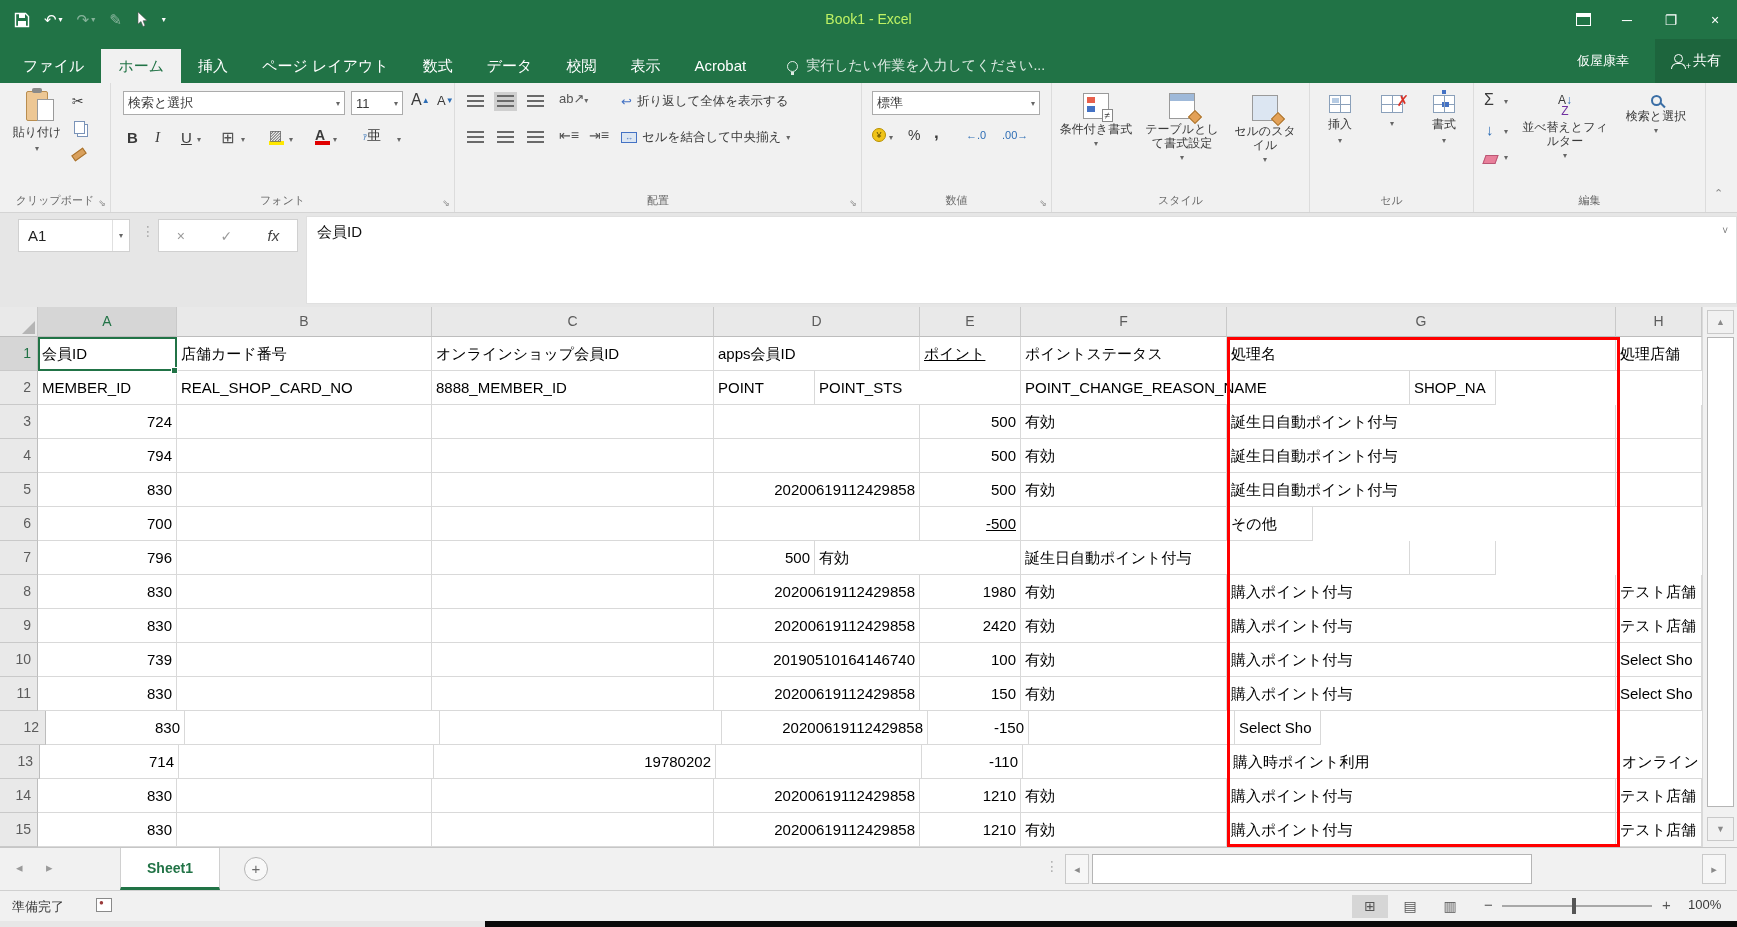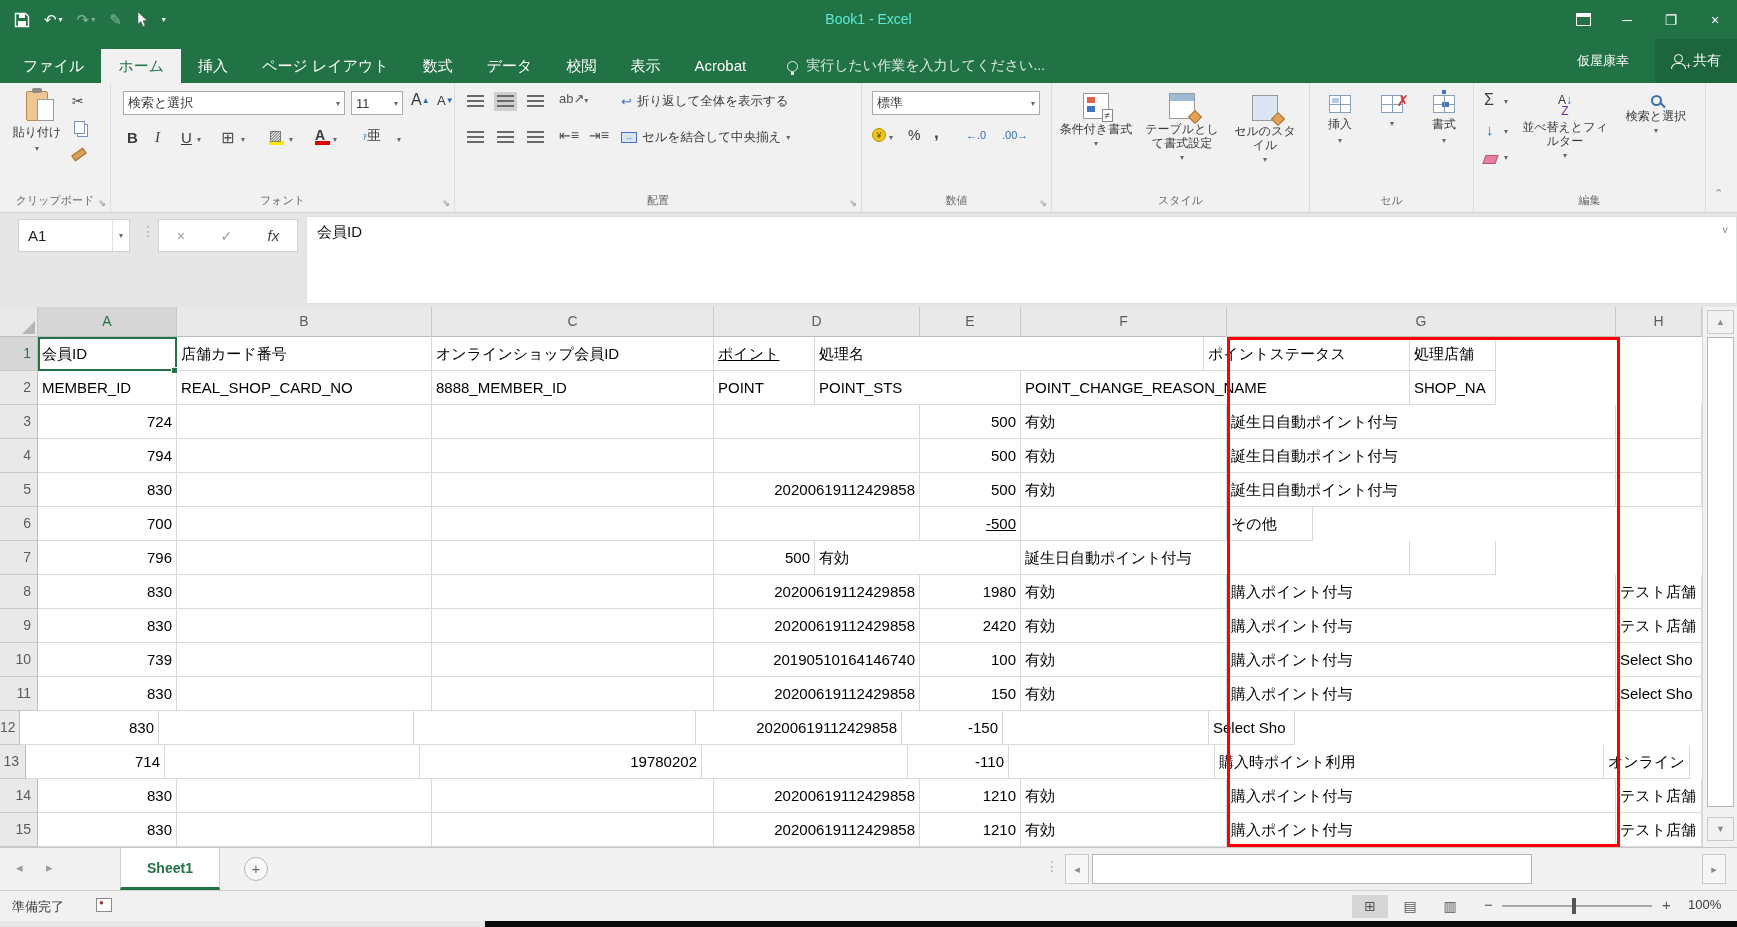--- a/index.html
+++ b/index.html
@@ -6,21 +6,21 @@
   *{box-sizing:border-box;font-family:"Liberation Sans","DejaVu Sans",sans-serif;}
   .app{position:relative;width:1737px;height:927px;background:#f1f1f1;overflow:hidden;}
   .abs{position:absolute;}
 
   
   .titlebar{position:absolute;left:0;top:0;width:1737px;height:39px;background:#217346;color:#fff;}
   .qat{position:absolute;left:14px;top:0;height:39px;display:flex;align-items:center;gap:14px;}
   .qat .ic{color:#fff;font-size:15px;line-height:1;display:flex;align-items:center;gap:2px;cursor:default;}
   .qat .dim{opacity:.45;}
   .mini-caret{font-size:8px;}
-  .wtitle{position:absolute;left:0;right:0;top:0;height:39px;text-align:center;line-height:39px;font-size:14px;color:#5eead4;}
+  .wtitle{position:absolute;left:0;right:0;top:0;height:39px;text-align:center;line-height:39px;font-size:14px;color:#bef264;}
   .wctrl{position:absolute;top:0;right:0;height:39px;display:flex;}
   .wbtn{width:44px;height:39px;display:flex;align-items:center;justify-content:center;font-size:14px;color:#fff;}
   .rdo{width:15px;height:13px;border:1px solid #fff;position:relative;display:inline-block;}
   .rdo:before{content:"";position:absolute;left:0;right:0;top:0;height:3px;background:#fff;}
   .rdo:after{content:"↑";position:absolute;left:3px;top:1px;font-size:8px;color:#217346;}
 
   
   .tabrow{position:absolute;left:0;top:39px;width:1737px;height:44px;background:#217346;display:flex;align-items:flex-end;}
   .rtab{height:34px;line-height:34px;padding:0 17px;color:#fff;font-size:15px;white-space:nowrap;}
   .rtab.active{background:#f1f1f1;color:#217346;}
@@ -378,23 +378,24 @@
         <div class="hcell" style="width: 101px;">E</div>
         <div class="hcell" style="width: 206px;">F</div>
         <div class="hcell" style="width: 389px;">G</div>
         <div class="hcell" style="width: 86px;">H</div>
       </div>
       <div class="grow">
         <div class="rhead sel" style="width: 38px;">1</div>
         <div class="cell active" style="width: 139px;">会員ID</div>
         <div class="cell" style="width: 255px;">店舗カード番号</div>
         <div class="cell" style="width: 282px;">オンラインショップ会員ID</div>
+        <div class="cell" style="width: 206px;">apps会員ID</div>
         <div class="cell" style="width: 101px; text-decoration: underline;">ポイント</div>
+        <div class="cell" style="width: 206px;">ポイントステータス</div>
         <div class="cell" style="width: 389px;">処理名</div>
-        <div class="cell" style="width: 206px;">ポイントステータス</div>
         <div class="cell" style="width: 86px;">処理店舗</div>
       </div>
       <div class="grow">
         <div class="rhead" style="width: 38px;">2</div>
         <div class="cell" style="width: 139px;">MEMBER_ID</div>
         <div class="cell" style="width: 255px;">REAL_SHOP_CARD_NO</div>
         <div class="cell" style="width: 282px;">8888_MEMBER_ID</div>
         <div class="cell" style="width: 101px;">POINT</div>
         <div class="cell" style="width: 206px;">POINT_STS</div>
         <div class="cell" style="width: 389px;">POINT_CHANGE_REASON_NAME</div>
@@ -491,31 +492,31 @@
         <div class="cell num" style="width: 139px;">830</div>
         <div class="cell" style="width: 255px;"></div>
         <div class="cell" style="width: 282px;"></div>
         <div class="cell num" style="width: 206px;">20200619112429858</div>
         <div class="cell num" style="width: 101px;">150</div>
         <div class="cell" style="width: 206px;">有効</div>
         <div class="cell" style="width: 389px;">購入ポイント付与</div>
         <div class="cell" style="width: 86px;">Select Sho</div>
       </div>
       <div class="grow">
-        <div class="rhead" style="width: 20px;">12</div>
+        <div class="rhead" style="width: 46px;">12</div>
         <div class="cell num" style="width: 139px;">830</div>
         <div class="cell" style="width: 255px;"></div>
         <div class="cell" style="width: 282px;"></div>
         <div class="cell num" style="width: 206px;">20200619112429858</div>
         <div class="cell num" style="width: 101px;">-150</div>
         <div class="cell" style="width: 206px;"></div>
         <div class="cell" style="width: 86px;">Select Sho</div>
       </div>
       <div class="grow">
-        <div class="rhead" style="width: 26px;">13</div>
+        <div class="rhead" style="width: 40px;">13</div>
         <div class="cell num" style="width: 139px;">714</div>
         <div class="cell" style="width: 255px;"></div>
         <div class="cell num" style="width: 282px;">19780202</div>
         <div class="cell" style="width: 206px;"></div>
         <div class="cell num" style="width: 101px;">-110</div>
         <div class="cell" style="width: 206px;"></div>
         <div class="cell" style="width: 389px;">購入時ポイント利用</div>
         <div class="cell" style="width: 86px;">オンライン</div>
       </div>
       <div class="grow">

